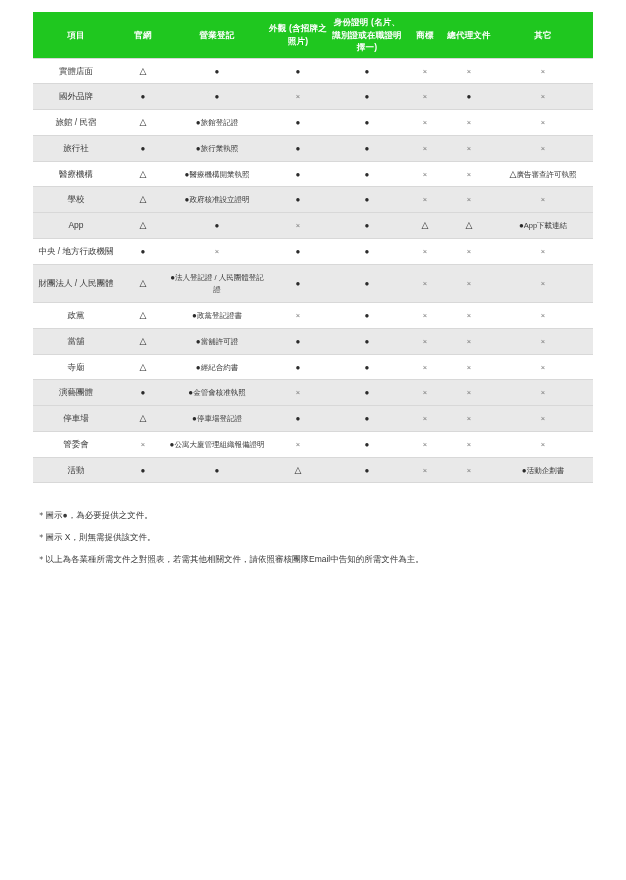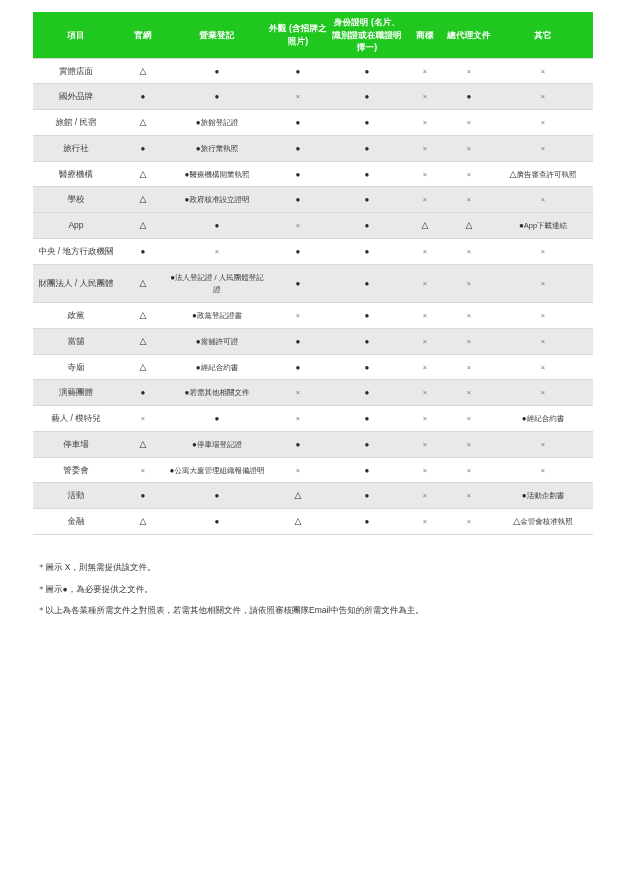--- a/index.html
+++ b/index.html
@@ -239,36 +239,26 @@
           <td><span class="mark mark-dot">●</span><span class="cell-note">經紀合約書</span></td>
           <td><span class="mark mark-dot">●</span></td>
           <td><span class="mark mark-dot">●</span></td>
           <td><span class="mark mark-x">×</span></td>
           <td><span class="mark mark-x">×</span></td>
           <td><span class="mark mark-x">×</span></td>
         </tr>
         <tr class="even">
           <td class="item-name">演藝團體</td>
           <td><span class="mark mark-dot">●</span></td>
-          <td><span class="mark mark-dot">●</span><span class="cell-note">若需其他相關文件</span></td>
-          <td><span class="mark mark-x">×</span></td>
-          <td><span class="mark mark-dot">●</span></td>
-          <td><span class="mark mark-x">×</span></td>
-          <td><span class="mark mark-x">×</span></td>
-          <td><span class="mark mark-x">×</span></td>
-        </tr>
-        <tr class="odd">
-          <td class="item-name">藝人 / 模特兒</td>
-          <td><span class="mark mark-x">×</span></td>
-          <td><span class="mark mark-dot">●</span></td>
-          <td><span class="mark mark-x">×</span></td>
-          <td><span class="mark mark-dot">●</span></td>
-          <td><span class="mark mark-x">×</span></td>
-          <td><span class="mark mark-x">×</span></td>
-          <td><span class="mark mark-dot">●</span><span class="cell-note">經紀合約書</span></td>
+          <td><span class="mark mark-dot">●</span><span class="cell-note">金管會核准執照</span></td>
+          <td><span class="mark mark-x">×</span></td>
+          <td><span class="mark mark-dot">●</span></td>
+          <td><span class="mark mark-x">×</span></td>
+          <td><span class="mark mark-x">×</span></td>
+          <td><span class="mark mark-x">×</span></td>
         </tr>
         <tr class="even">
           <td class="item-name">停車場</td>
           <td><span class="mark mark-tri">△</span></td>
           <td><span class="mark mark-dot">●</span><span class="cell-note">停車場登記證</span></td>
           <td><span class="mark mark-dot">●</span></td>
           <td><span class="mark mark-dot">●</span></td>
           <td><span class="mark mark-x">×</span></td>
           <td><span class="mark mark-x">×</span></td>
           <td><span class="mark mark-x">×</span></td>
@@ -285,33 +275,23 @@
         </tr>
         <tr class="even">
           <td class="item-name">活動</td>
           <td><span class="mark mark-dot">●</span></td>
           <td><span class="mark mark-dot">●</span></td>
           <td><span class="mark mark-tri">△</span></td>
           <td><span class="mark mark-dot">●</span></td>
           <td><span class="mark mark-x">×</span></td>
           <td><span class="mark mark-x">×</span></td>
           <td><span class="mark mark-dot">●</span><span class="cell-note">活動企劃書</span></td>
-        </tr>
-        <tr class="odd">
-          <td class="item-name">金融</td>
-          <td><span class="mark mark-tri">△</span></td>
-          <td><span class="mark mark-dot">●</span></td>
-          <td><span class="mark mark-tri">△</span></td>
-          <td><span class="mark mark-dot">●</span></td>
-          <td><span class="mark mark-x">×</span></td>
-          <td><span class="mark mark-x">×</span></td>
-          <td><span class="mark mark-tri">△</span><span class="cell-note">金管會核准執照</span></td>
         </tr>
       </tbody>
   </table>
 
   <div class="notes" id="notes-block">
+      <p>＊圖示●，為必要提供之文件。</p>
       <p>＊圖示 X，則無需提供該文件。</p>
-      <p>＊圖示●，為必要提供之文件。</p>
       <p>＊以上為各業種所需文件之對照表，若需其他相關文件，請依照審核團隊Email中告知的所需文件為主。</p>
     </div>
 
 </div>
 
 </body></html>

